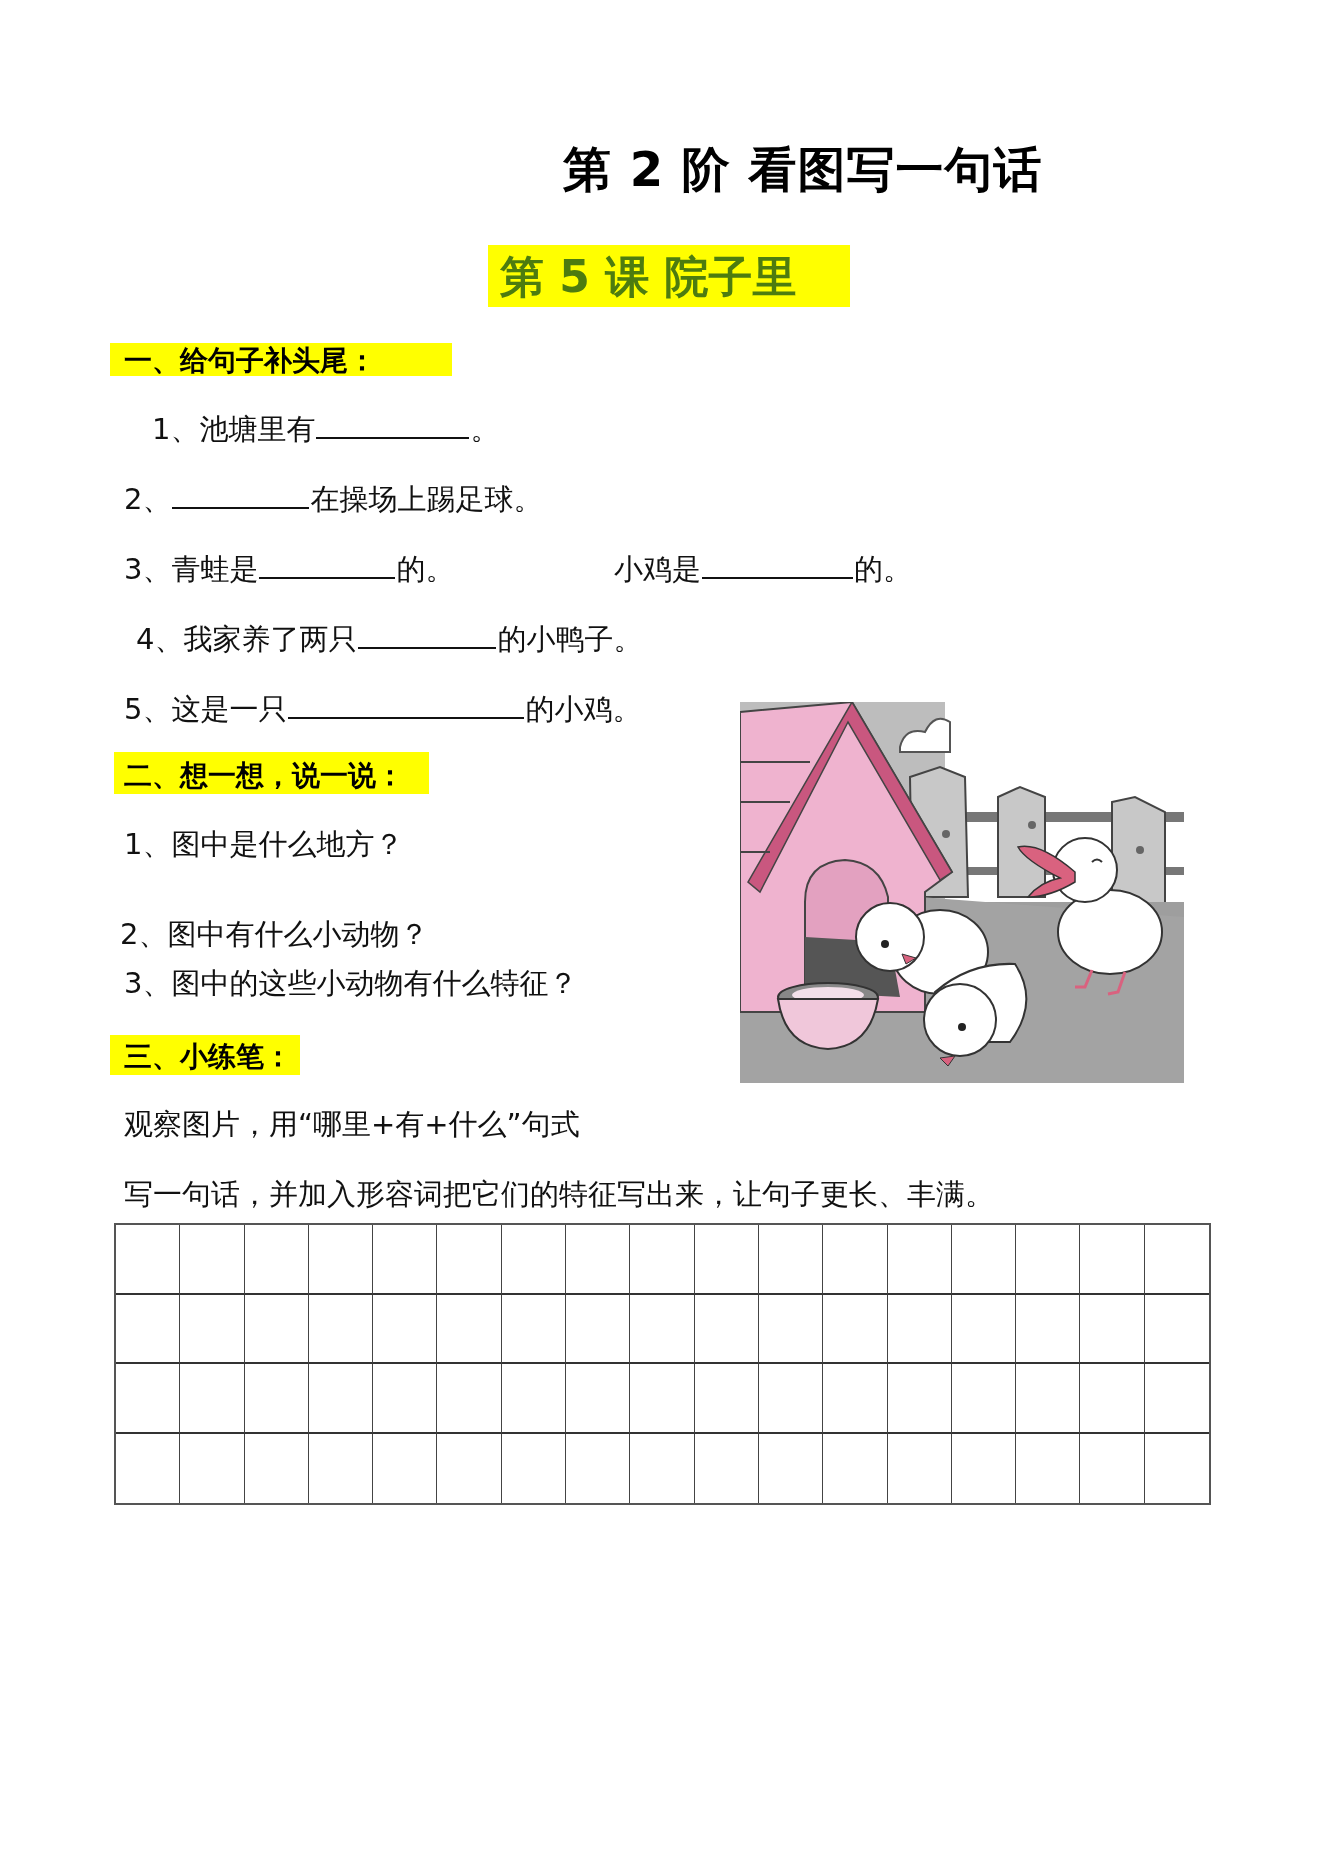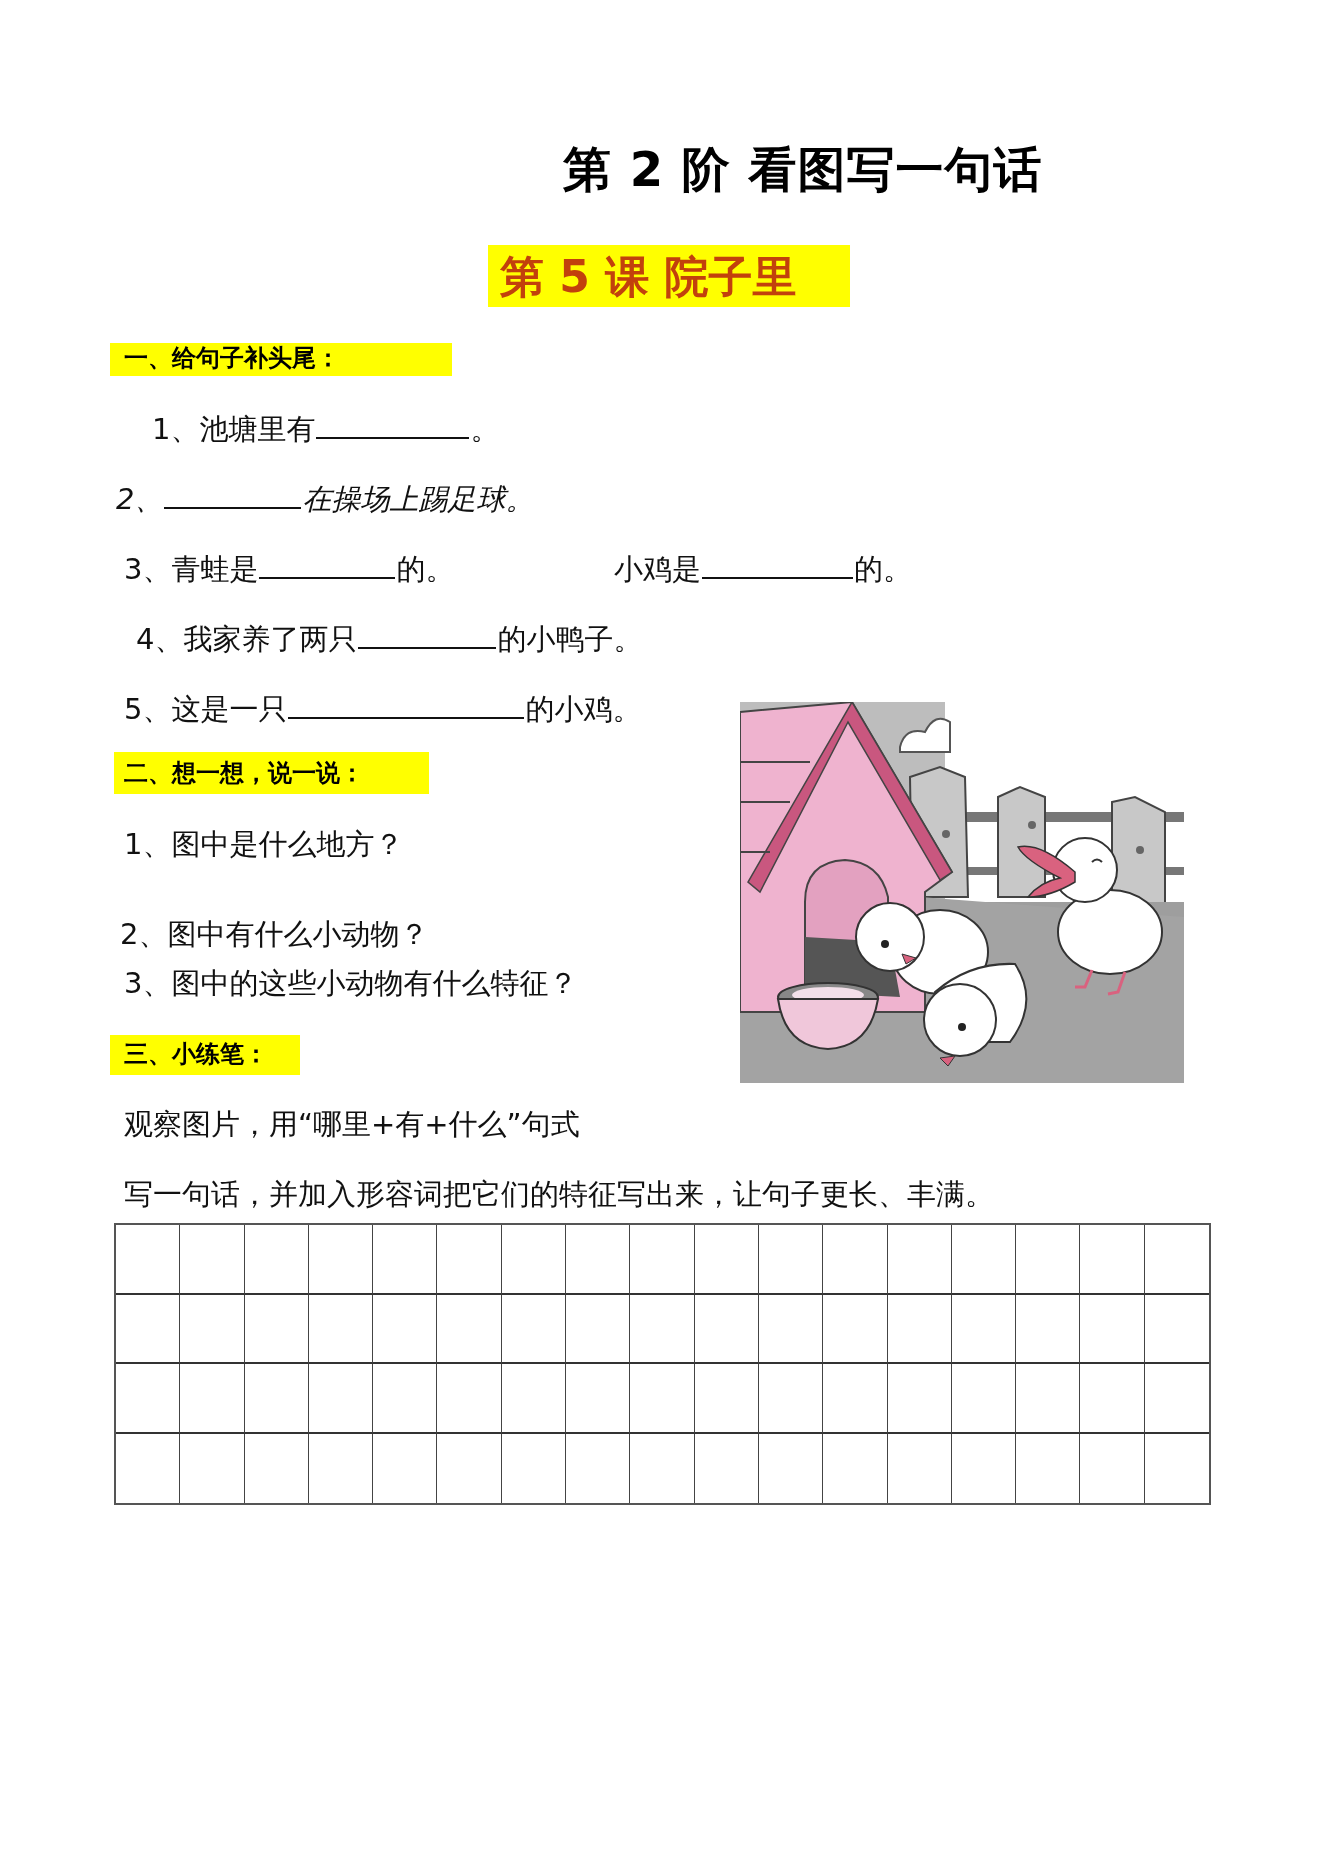--- a/index.html
+++ b/index.html
@@ -11,25 +11,25 @@
   .title {
     left: 563px; top: 138px; font-size: 48px; font-weight: bold;
     letter-spacing: 1px; white-space: nowrap; color: #000;
   }
   .lesson-bar {
     left: 488px; top: 245px; width: 362px; height: 62px;
     background: #ffff00;
   }
   .lesson-title {
     left: 500px; top: 248px; font-size: 44px; font-weight: bold;
-    white-space: nowrap; color: #c2410c;
+    white-space: nowrap; color: #4d7c0f;
   }
   .sec-bar { background: #ffff00; }
   .sec-title {
-    font-size: 24px; font-weight: bold; white-space: nowrap; color: #000;
+    font-size: 28px; font-weight: bold; white-space: nowrap; color: #000;
   }
   .line {
     font-size: 29px; white-space: nowrap; color: #111;
   }
   .blank {
     display: inline-block; border-bottom: 2px solid #111;
     height: 24px; vertical-align: baseline; margin: 0 1px;
   }
   .illustration {
     left: 740px; top: 702px; width: 444px; height: 381px;
@@ -56,21 +56,21 @@
 <div class="abs lesson-bar"></div>
 <div class="abs lesson-title">第 5 课  院子里</div>
 
 <div class="abs sec-bar" style="left:110px;top:343px;width:342px;height:33px;"></div>
 <div class="abs sec-title" style="left:124px;top:342px;">一、给句子补头尾：</div>
 
 <div class="abs line" style="left:124px;top:410px;margin-left:28px;">
   <span>1、池塘里有</span><span class="blank" style="width:153px;"></span><span>。</span>
 </div>
 
-<div class="abs line" style="left:116px;top:480px;font-style:italic;">
+<div class="abs line" style="left:124px;top:480px;">
   <span>2、</span><span class="blank" style="width:137px;"></span><span>在操场上踢足球。</span>
 </div>
 
 <div class="abs line" style="left:124px;top:550px;">
   <span>3、青蛙是</span><span class="blank" style="width:136px;"></span><span>的。</span>
 </div>
 <div class="abs line" style="left:614px;top:550px;">
   <span>小鸡是</span><span class="blank" style="width:151px;"></span><span>的。</span>
 </div>
 

